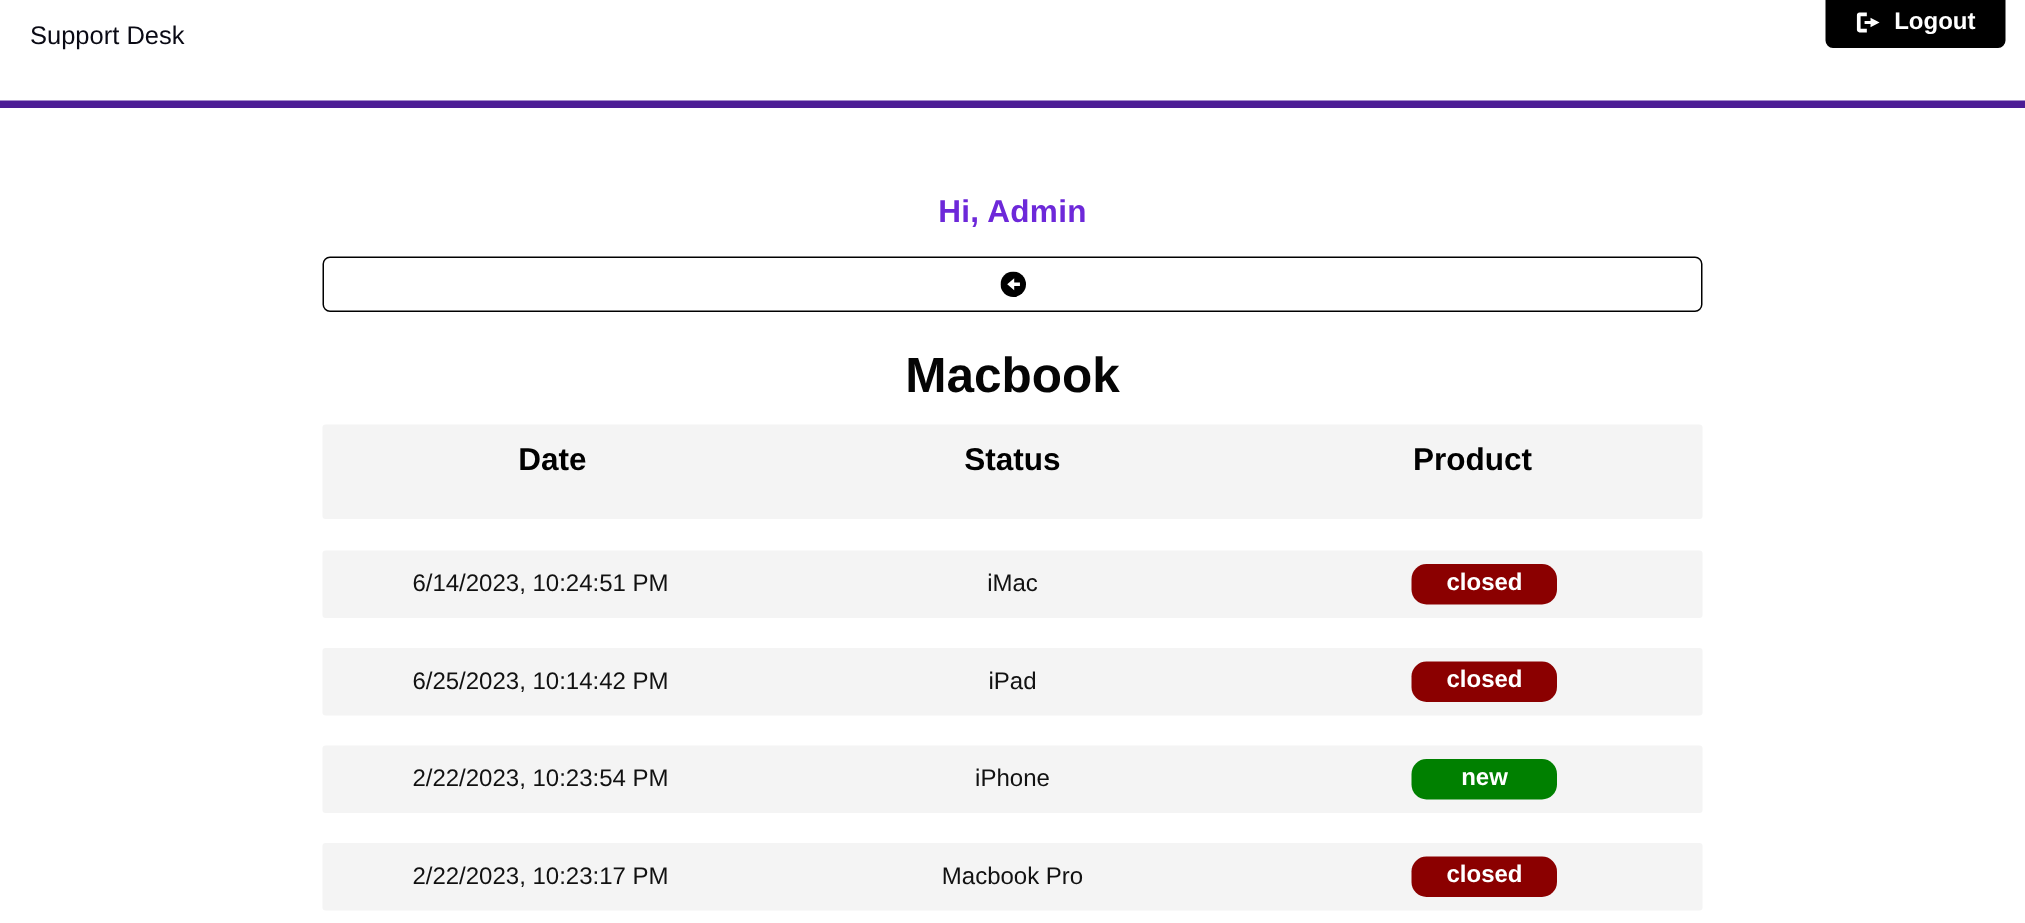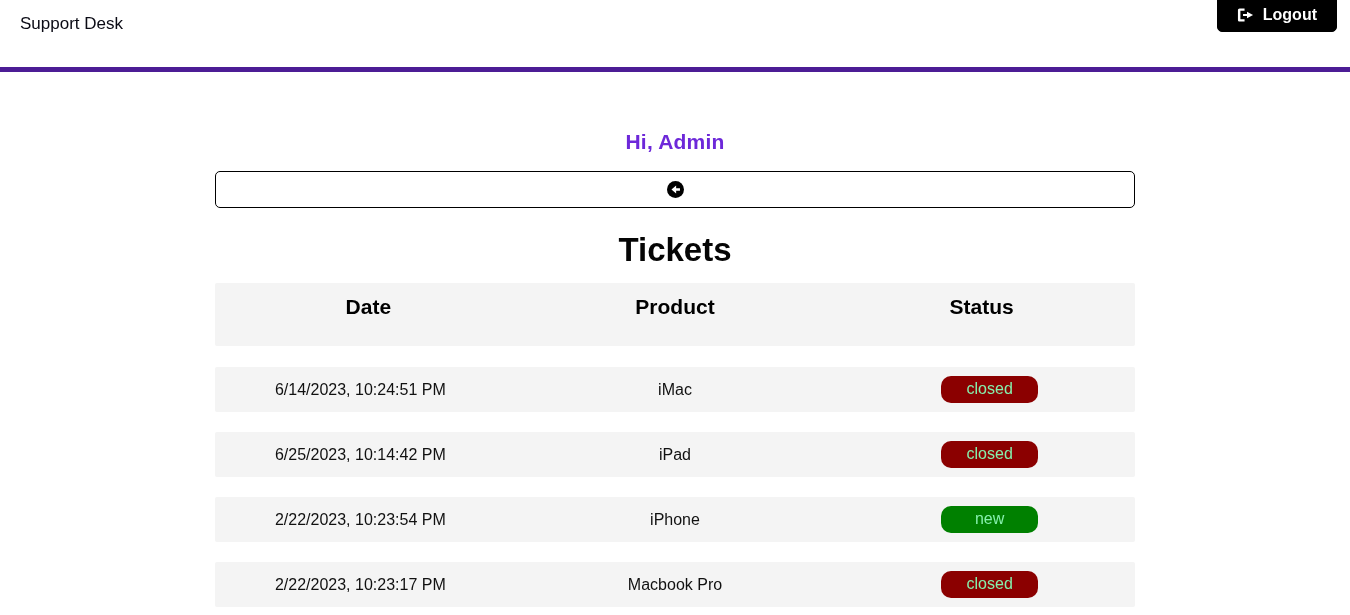--- a/index.html
+++ b/index.html
@@ -112,23 +112,23 @@
     border-radius: 2px;
     gap: 24px;
   }
   .cell { line-height: 1; }
   .status-badge {
     justify-self: center;
     display: inline-block;
     width: 97px;
     padding: 4px 0 5px 0;
     border-radius: 10px;
-    color: #86efac;
+    color: #ffffff;
     font-size: 16px;
-    font-weight: 400;
+    font-weight: 700;
     text-align: center;
   }
   .status-new    { background: var(--status-new, #008000); }
   .status-closed { background: var(--status-closed, #8B0000); }
 </style>
 </head>
 <body>
 
 <header class="app-header">
   <span class="brand">Support Desk</span>
@@ -152,28 +152,28 @@
 
   <button class="back-btn">
     <span>
       <svg class="icon-svg" width="17" height="17" viewBox="0 0 16 16">
         <circle cx="8" cy="8" r="8" fill="#000"></circle>
         <path d="M4.2 8 L8.6 4.2 V6.85 H12.2 V9.15 H8.6 V11.8 Z" fill="#fff"></path>
       </svg>
     </span>
   </button>
 
-  <h2 class="section-title">Tickets</h2>
+  <h2 class="section-title">Macbook</h2>
 
   <div class="tickets">
 
     <div class="ticket-headings">
       <div class="cell">Date</div>
+      <div class="cell">Status</div>
       <div class="cell">Product</div>
-      <div class="cell">Status</div>
     </div>
 
     <div class="ticket-row">
       <div class="cell">6/14/2023, 10:24:51 PM</div>
       <div class="cell">iMac</div>
       <div class="status-badge status-closed">closed</div>
     </div>
 
     <div class="ticket-row">
       <div class="cell">6/25/2023, 10:14:42 PM</div>

